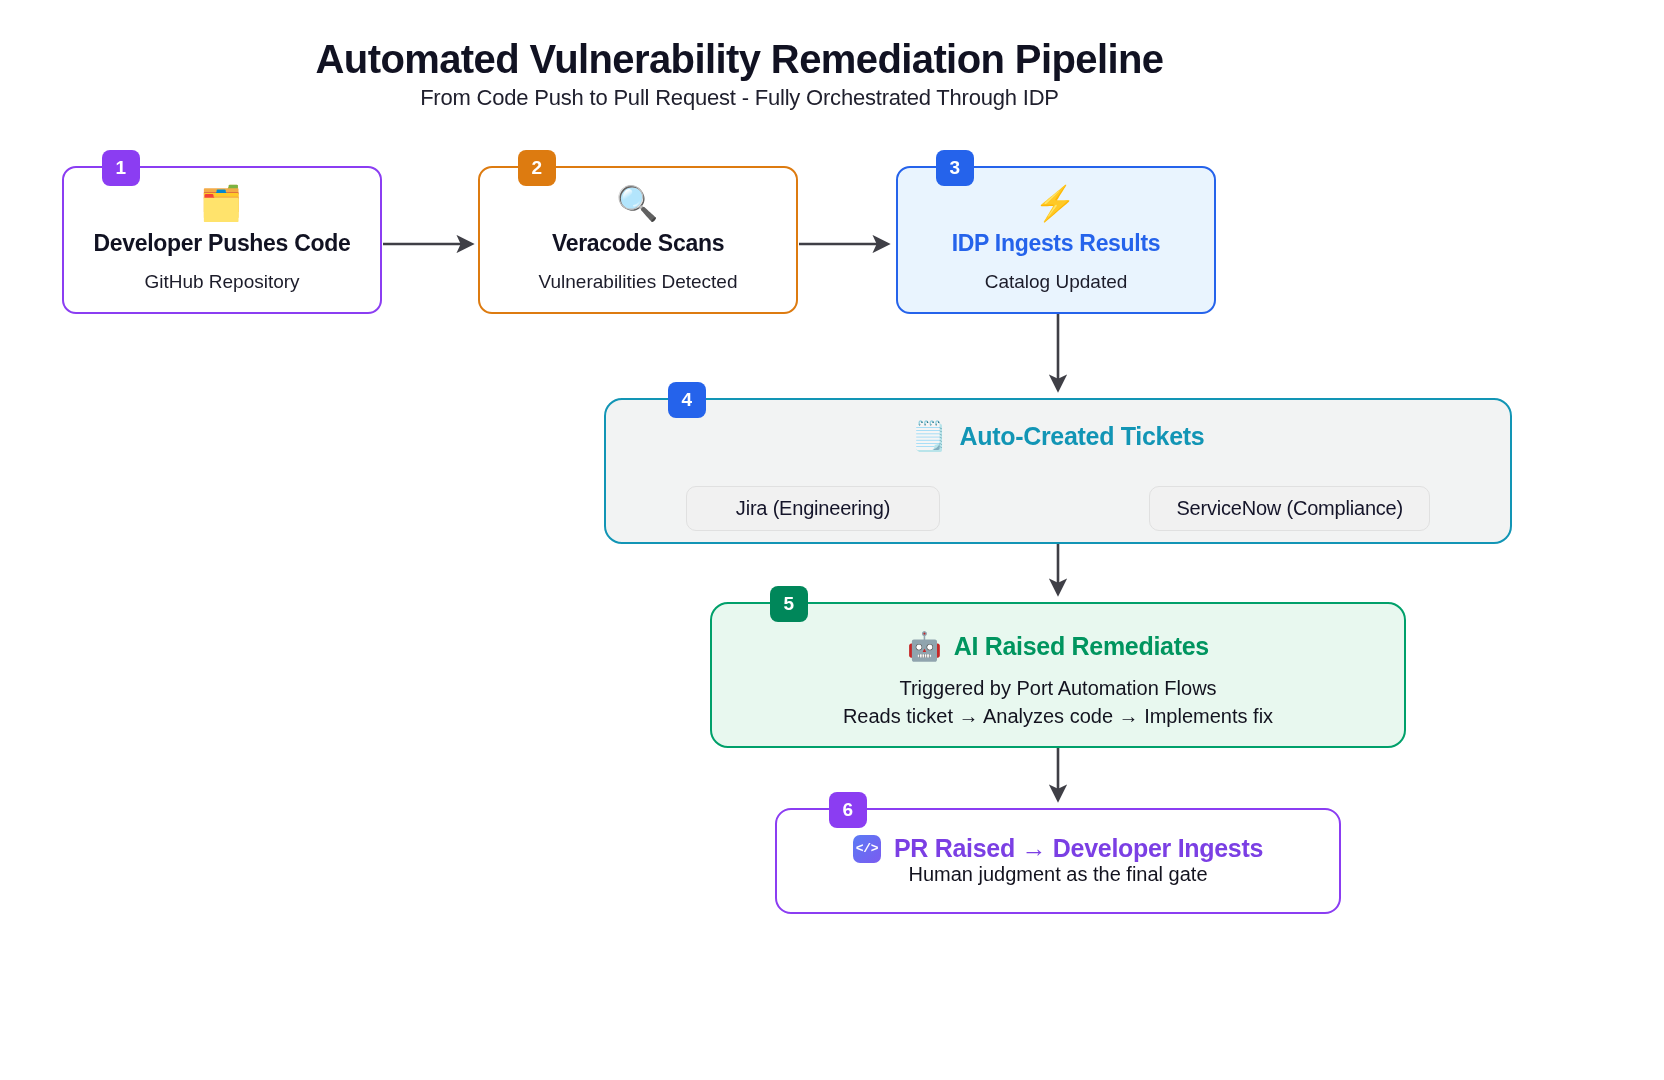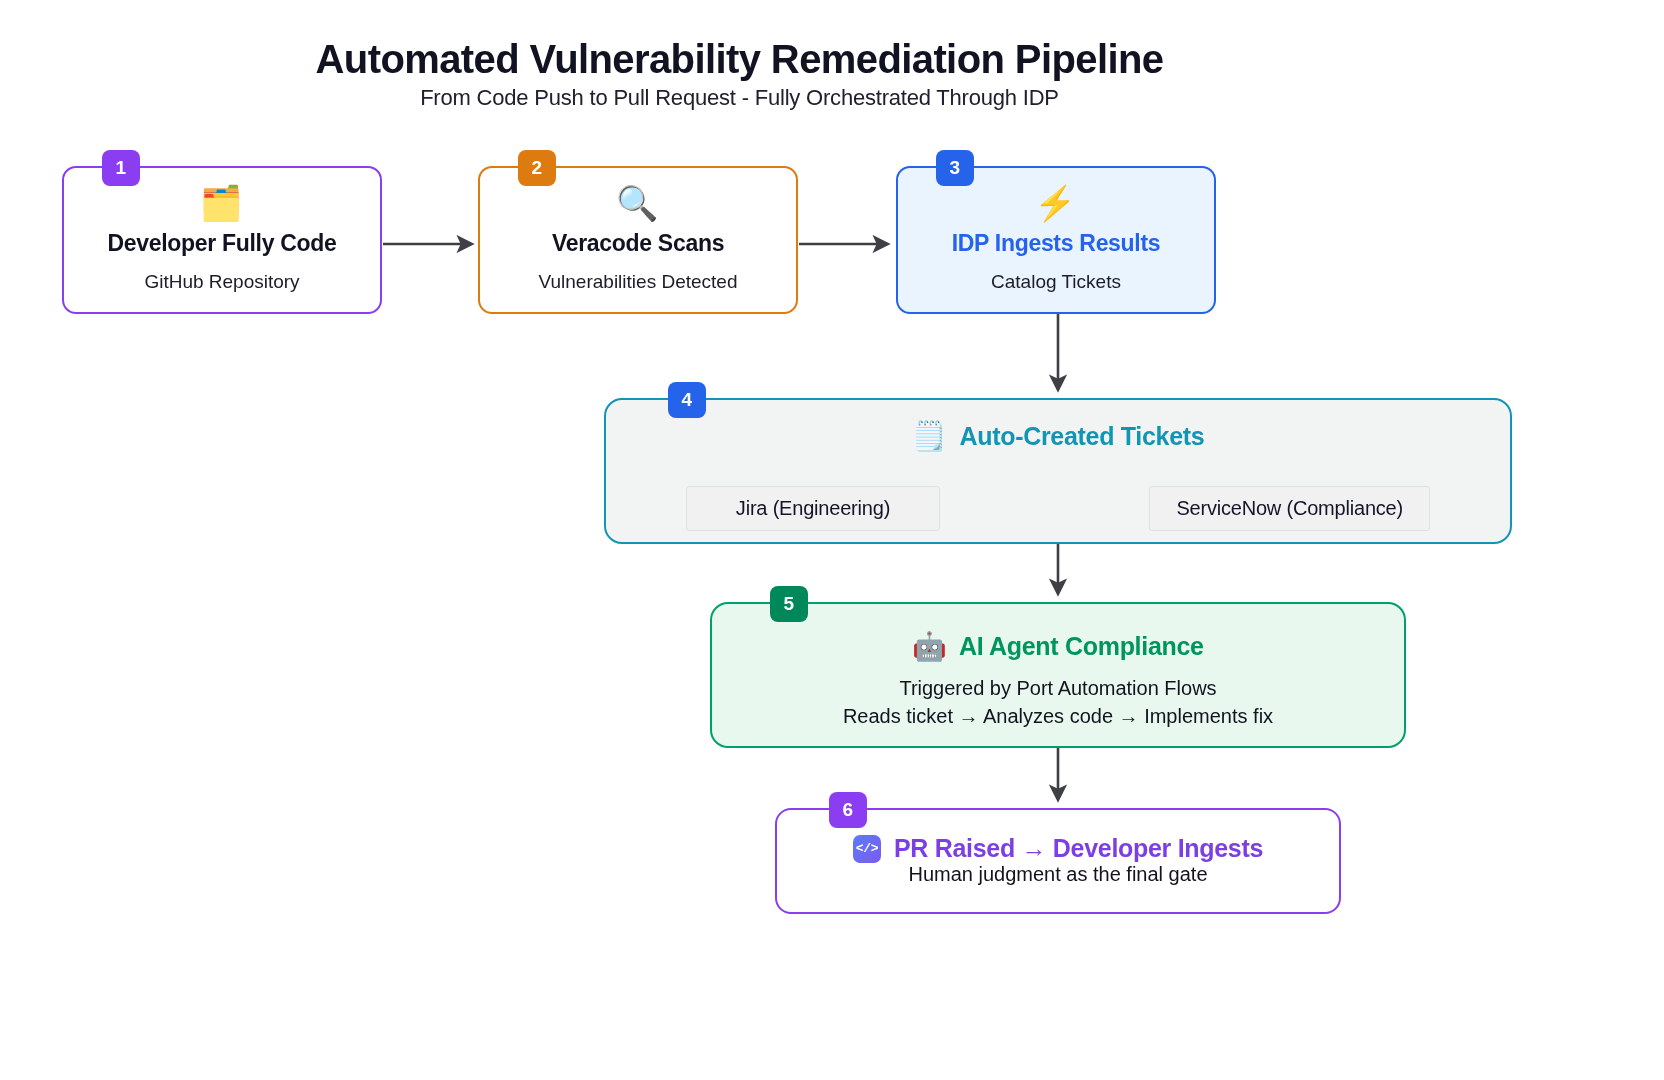--- a/index.html
+++ b/index.html
@@ -125,21 +125,21 @@
     left: 80px;
     right: 80px;
     top: 86px;
     display: flex;
     justify-content: space-between;
   }
   .pill {
     box-sizing: border-box;
     background: #F1F1F1;
     border: 1px solid #E0E0E0;
-    border-radius: 3px;
+    border-radius: 10px;
     padding: 10px 26px;
     min-width: 254px;
     text-align: center;
     font-size: 20px;
     color: #15152a;
     letter-spacing: -0.2px;
   }
 
   
   #card5 {
@@ -234,55 +234,55 @@
   <line x1="16" y1="0" x2="16" y2="48" stroke="#3F3F46" stroke-width="2.6" marker-end="url(#ah)"></line>
 </svg>
 
 <svg class="arrow" style="left:1042px; top:748px;" width="32" height="62" viewBox="0 0 32 62">
   <line x1="16" y1="0" x2="16" y2="50" stroke="#3F3F46" stroke-width="2.6" marker-end="url(#ah)"></line>
 </svg>
 
 <div class="card" id="card1">
   <div class="badge">1</div>
   <div class="card-icon">🗂️</div>
-  <div class="card-title">Developer Fully Code</div>
+  <div class="card-title">Developer Pushes Code</div>
   <div class="card-sub">GitHub Repository</div>
 </div>
 
 <div class="card" id="card2">
   <div class="badge">2</div>
   <div class="card-icon">🔍</div>
   <div class="card-title">Veracode Scans</div>
   <div class="card-sub">Vulnerabilities Detected</div>
 </div>
 
 <div class="card" id="card3">
   <div class="badge">3</div>
   <div class="card-icon">⚡</div>
   <div class="card-title">IDP Ingests Results</div>
-  <div class="card-sub">Catalog Tickets</div>
+  <div class="card-sub">Catalog Updated</div>
 </div>
 
 <div class="card" id="card4">
   <div class="badge">4</div>
   <div class="card4-head">
     <span class="emoji">🗒️</span>
     <span>Auto-Created Tickets</span>
   </div>
   <div class="pill-row">
     <div class="pill">Jira (Engineering)</div>
     <div class="pill">ServiceNow (Compliance)</div>
   </div>
 </div>
 
 <div class="card" id="card5">
   <div class="badge">5</div>
   <div class="card5-head">
     <span class="emoji">🤖</span>
-    <span>AI Agent Compliance</span>
+    <span>AI Raised Remediates</span>
   </div>
   <div class="card5-body">
     <div>Triggered by Port Automation Flows</div>
     <div>Reads ticket → Analyzes code → Implements fix</div>
   </div>
 </div>
 
 <div class="card" id="card6">
   <div class="badge">6</div>
   <div class="card6-head">

